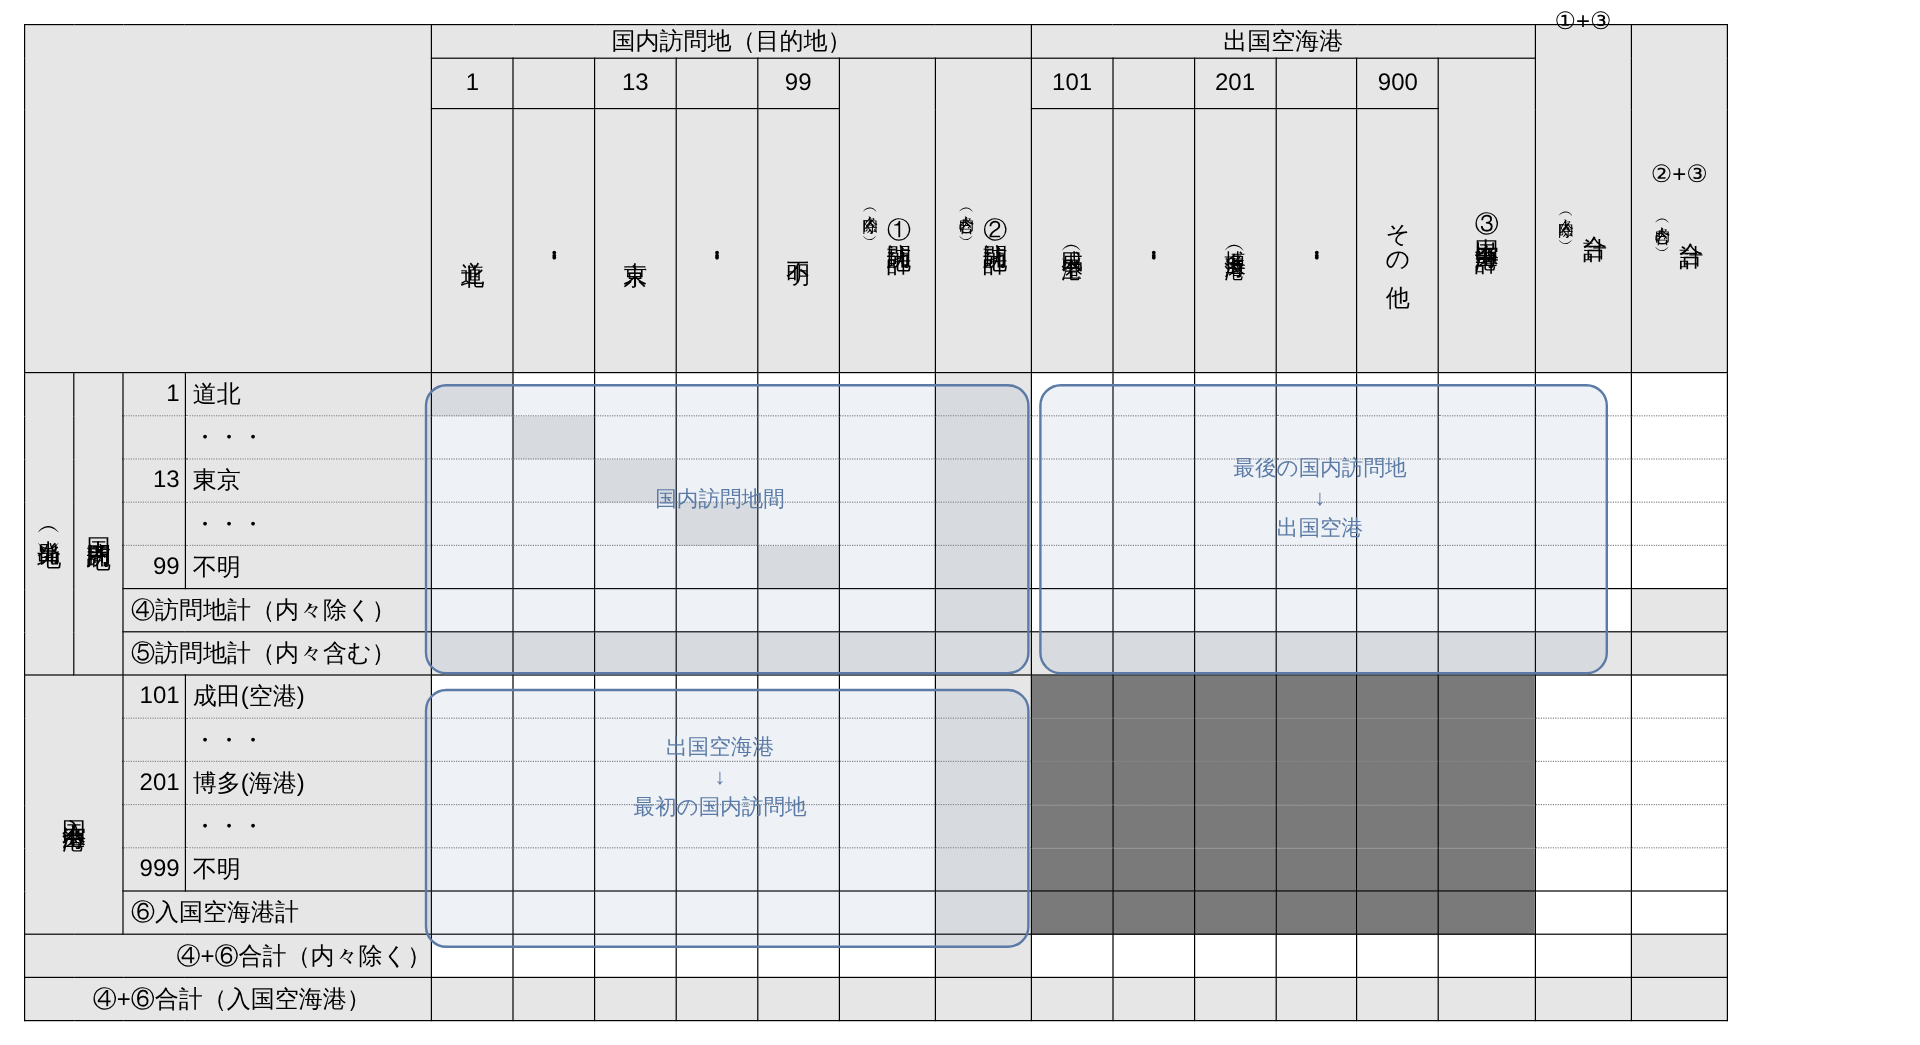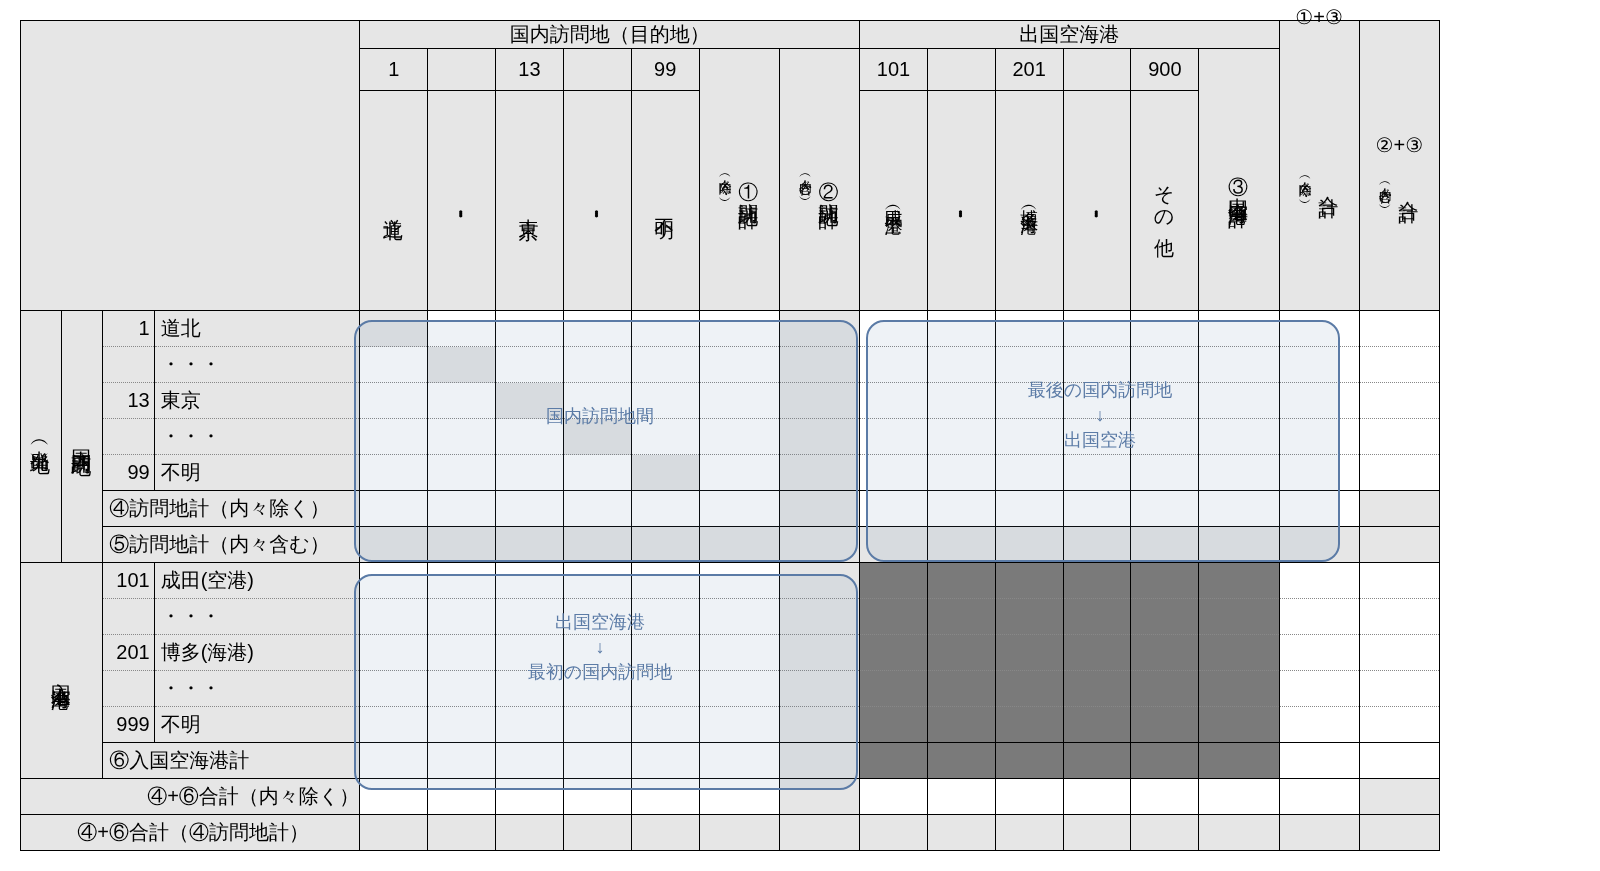--- a/index.html
+++ b/index.html
@@ -427,21 +427,21 @@
   <td class="white"></td>
           <td class="white"></td>
           <td class="white"></td>
           <td class="white"></td>
           <td class="white"></td>
   <td class="white"></td>
           <td class="white"></td>
           <td class="lgt"></td>
 </tr>
 <tr style="height:36px">
-  <td class="hdr row-hdr-cell" colspan="4" style="text-align:center">④+⑥合計（④訪問地計）</td>
+  <td class="hdr row-hdr-cell" colspan="4" style="text-align:center">④+⑥合計（入国空海港）</td>
   <td class="lgt"></td>
           <td class="lgt"></td>
           <td class="lgt"></td>
           <td class="lgt"></td>
           <td class="lgt"></td>
   <td class="lgt"></td>
           <td class="lgt"></td>
   <td class="lgt"></td>
           <td class="lgt"></td>
           <td class="lgt"></td>

